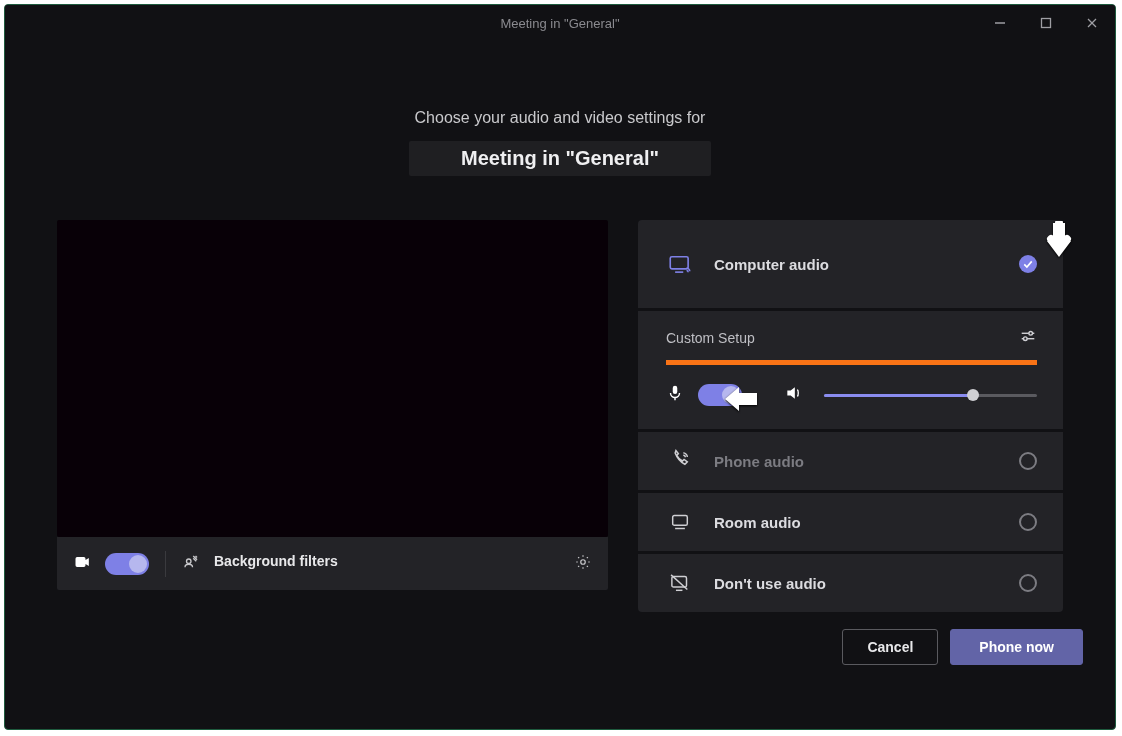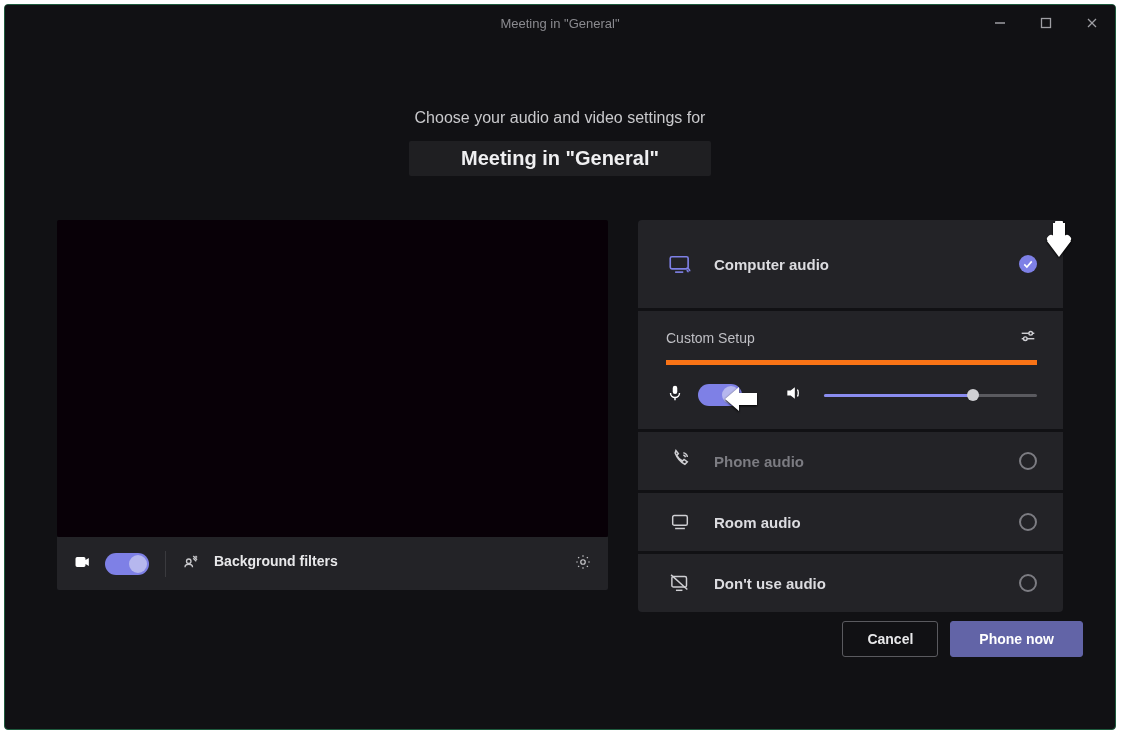--- a/index.html
+++ b/index.html
@@ -179,21 +179,21 @@
     }
     .slider .thumb {
       position: absolute; left: calc(70% - 6px);
       width: 12px; height: 12px; border-radius: 50%;
       background: #cfcfd3;
     }
 
     .footer {
       position: absolute;
       right: 32px;
-      bottom: 72px;
+      bottom: 64px;
       display: flex;
       gap: 12px;
     }
     .btn {
       height: 36px;
       padding: 0 24px;
       font-size: 14px;
       font-weight: 600;
       border-radius: 3px;
       display: inline-flex;

